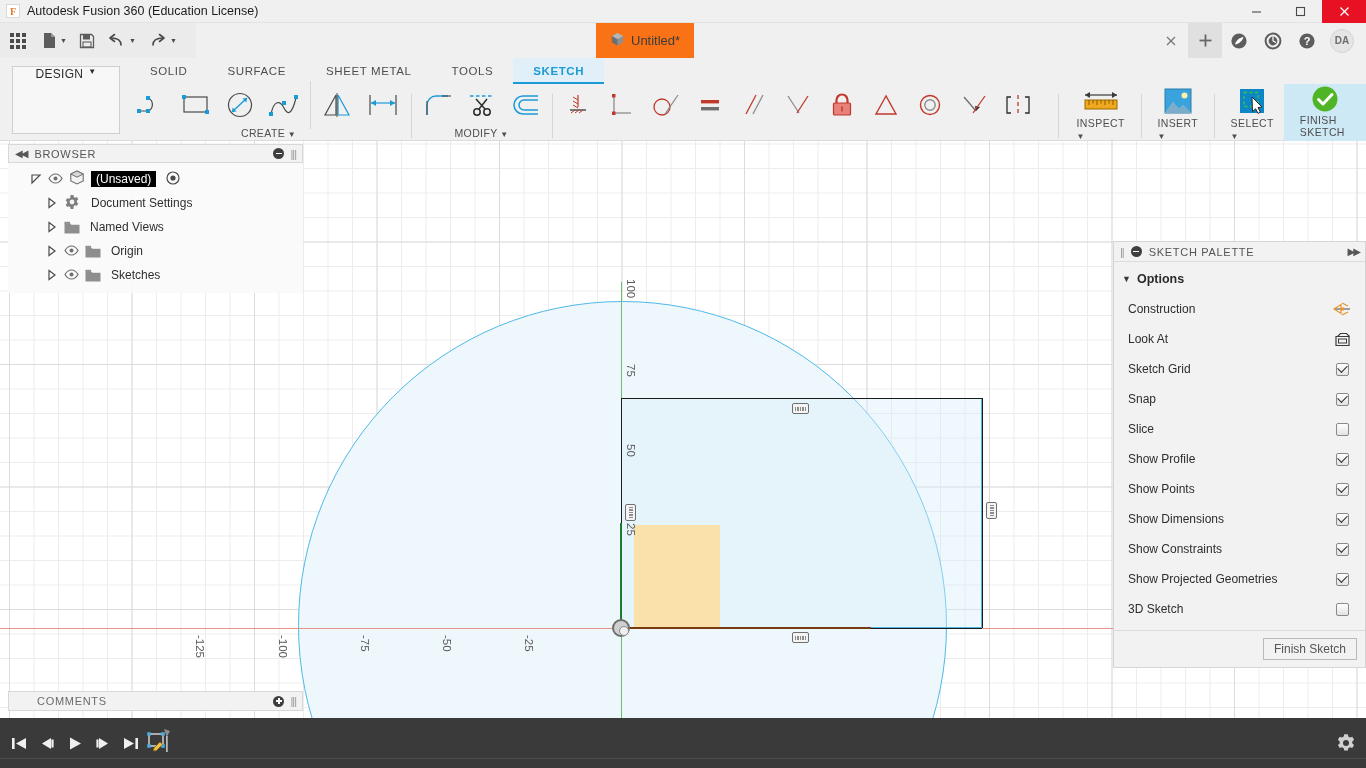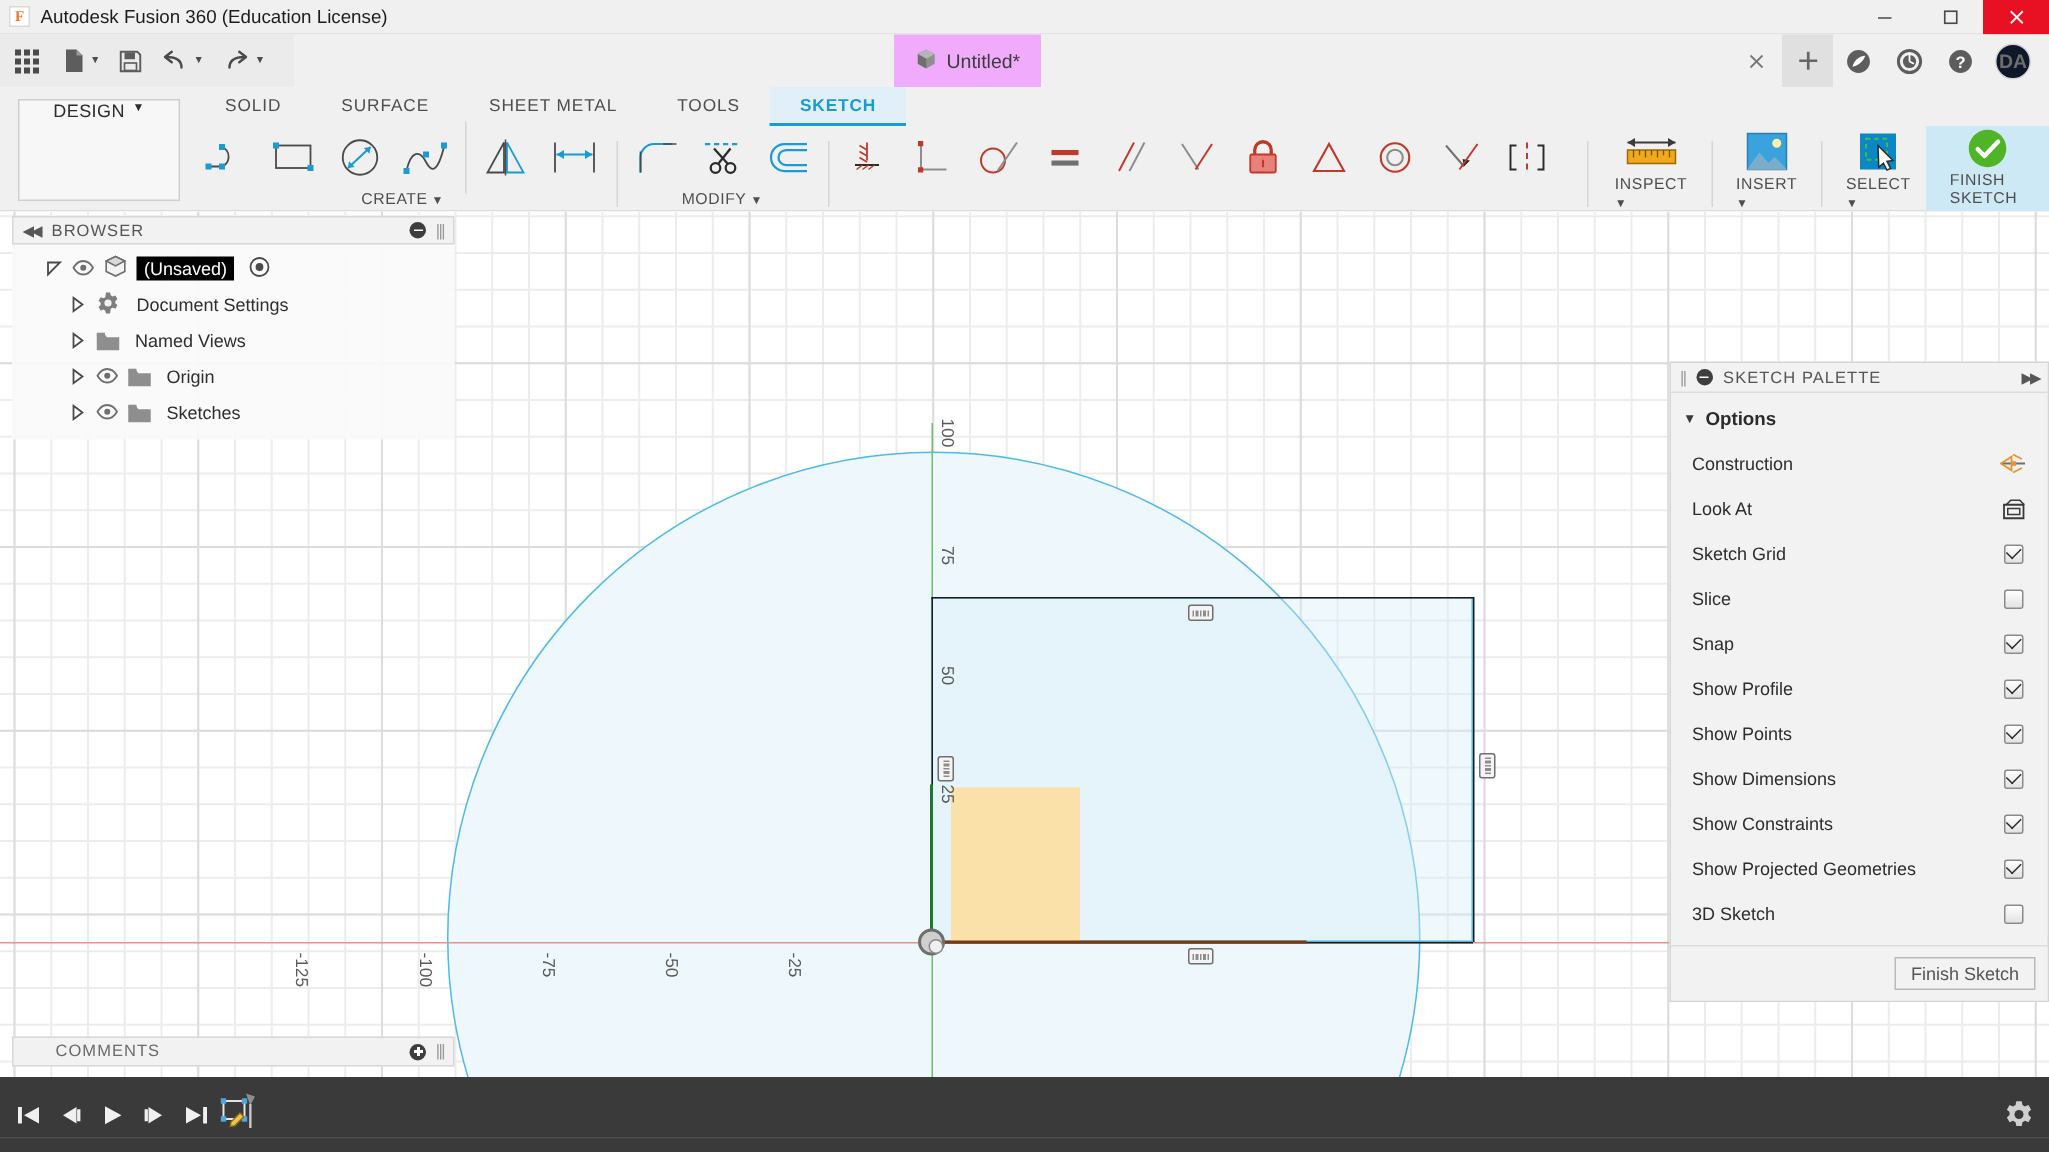--- a/index.html
+++ b/index.html
@@ -46,34 +46,34 @@
   }
   .qa-caret { font-size:7px; color:#4c4c4c; margin-left:3px; }
   .grid9 { display:grid; grid-template-columns:repeat(3,4px); grid-template-rows:repeat(3,4px); gap:2px; }
   .grid9 i { background:#4b4b4b; display:block; width:4px; height:4px; }
 
   .qa-spacer { position:absolute; left:196px; top:0; width:1170px; height:35px; background:#f0f0f0; }
 
   .doctab {
     position:absolute; left:596px; top:23px; height:35px;
     display:flex; align-items:center; gap:6px; padding:0 14px;
-    background:#f0abfc;
+    background:#f97316;
   }
   .doctab-label { font-size:13px; color:#3c3c3c; }
 
   .qa-right { position:absolute; right:0; top:23px; height:35px; display:flex; align-items:center; }
   .qa-rbtn {
     width:34px; height:35px; display:flex; align-items:center; justify-content:center;
     color:#6e6e6e; cursor:pointer;
   }
   .qa-plus { background:#e0e0e0; }
   .avatar {
-    width:24px; height:24px; border-radius:50%; background:#0f172a;
+    width:24px; height:24px; border-radius:50%; background:#e5e5e5;
     border:1px solid #d4d4d4; display:flex; align-items:center; justify-content:center;
-    font-size:13px; color:#6d6d6d; margin:0 12px 0 6px; font-weight:bold;
+    font-size:10px; color:#6d6d6d; margin:0 12px 0 6px; font-weight:bold;
   }
 
   
   .ribbon {
     position:absolute; left:0; top:58px; width:1366px; height:83px;
     background:#f0f0f0; border-bottom:1px solid #dcdcdc;
   }
   .workspace-box {
     position:absolute; left:12px; top:8px; width:108px; height:68px;
     background:#f7f7f7; border:1px solid #cfcfcf;
@@ -930,30 +930,30 @@
       </div>
 
       <div class="opt-row">
         <span class="opt-label">Sketch Grid</span>
         <span class="opt-ctl">
             <span class="cb on"></span>
           </span>
       </div>
 
       <div class="opt-row">
+        <span class="opt-label">Snap</span>
+        <span class="opt-ctl">
+            <span class="cb on"></span>
+          </span>
+      </div>
+
+      <div class="opt-row">
         <span class="opt-label">Slice</span>
         <span class="opt-ctl">
             <span class="cb"></span>
-          </span>
-      </div>
-
-      <div class="opt-row">
-        <span class="opt-label">Snap</span>
-        <span class="opt-ctl">
-            <span class="cb on"></span>
           </span>
       </div>
 
       <div class="opt-row">
         <span class="opt-label">Show Profile</span>
         <span class="opt-ctl">
             <span class="cb on"></span>
           </span>
       </div>
 

